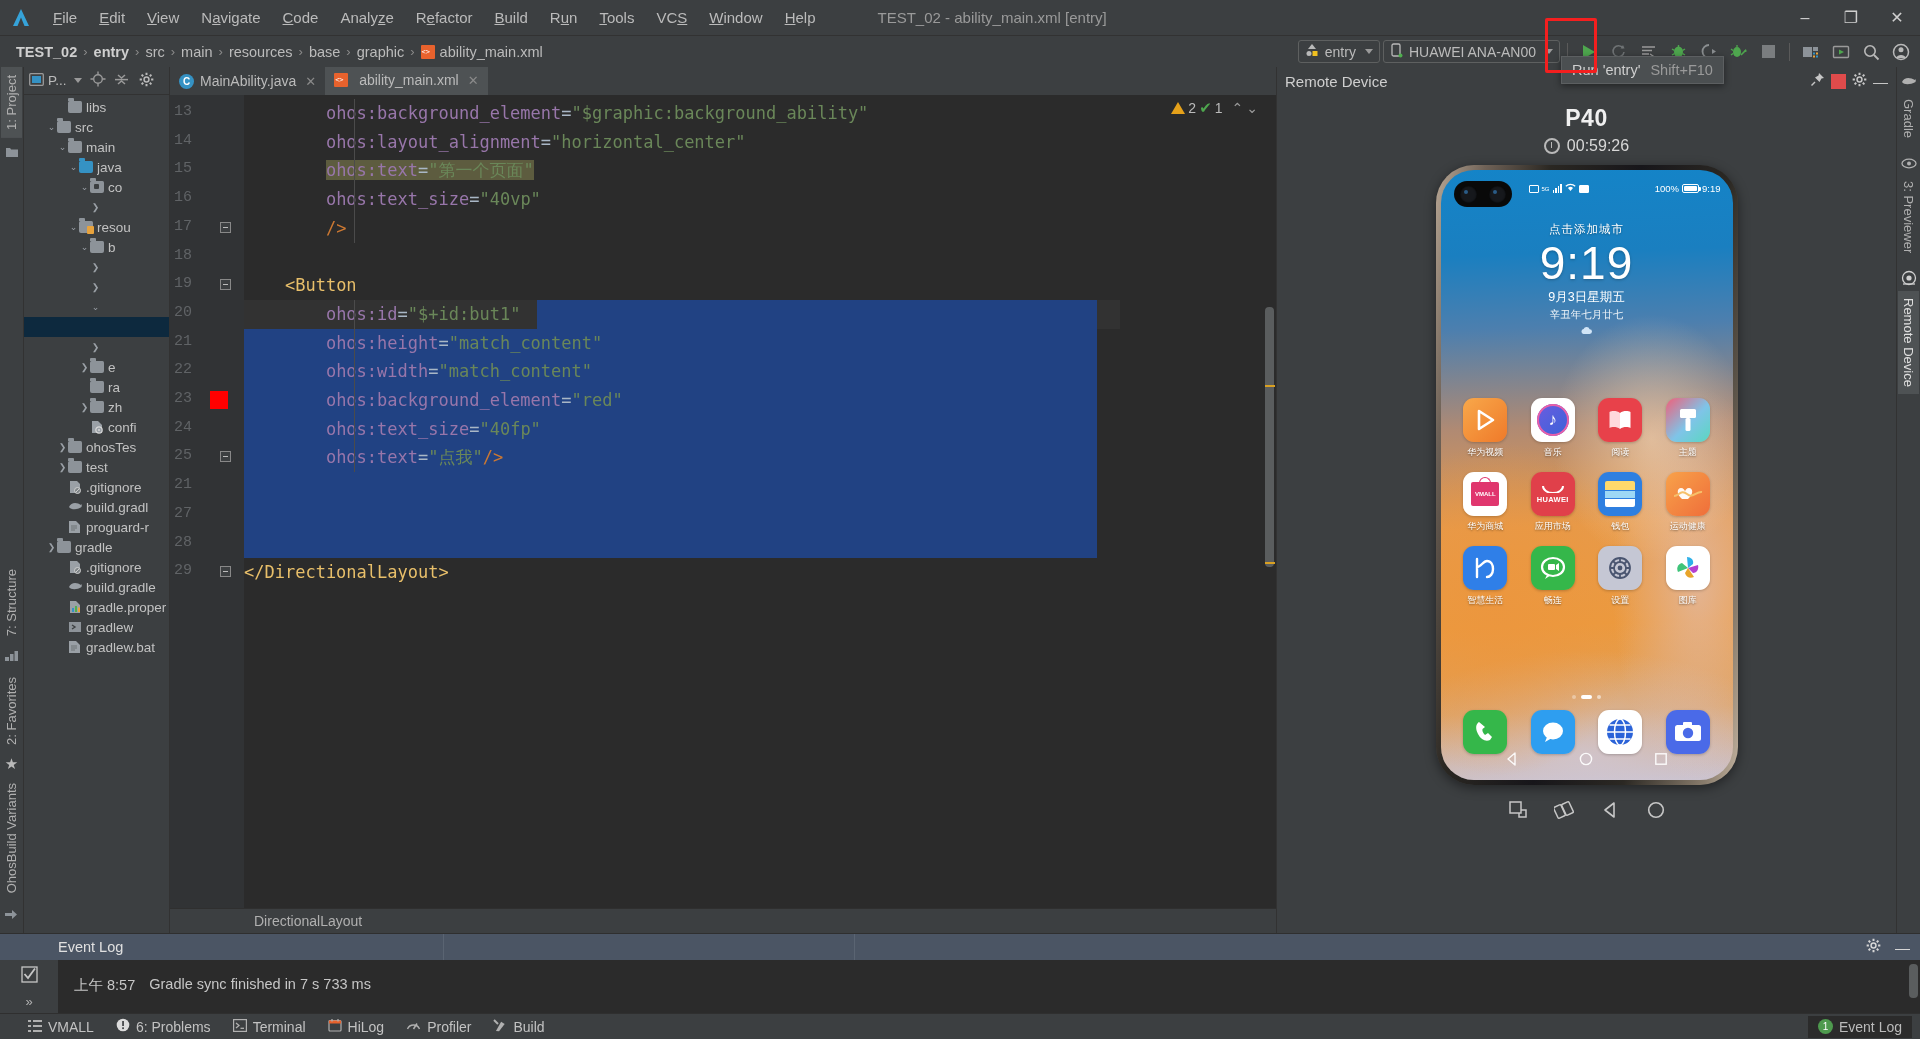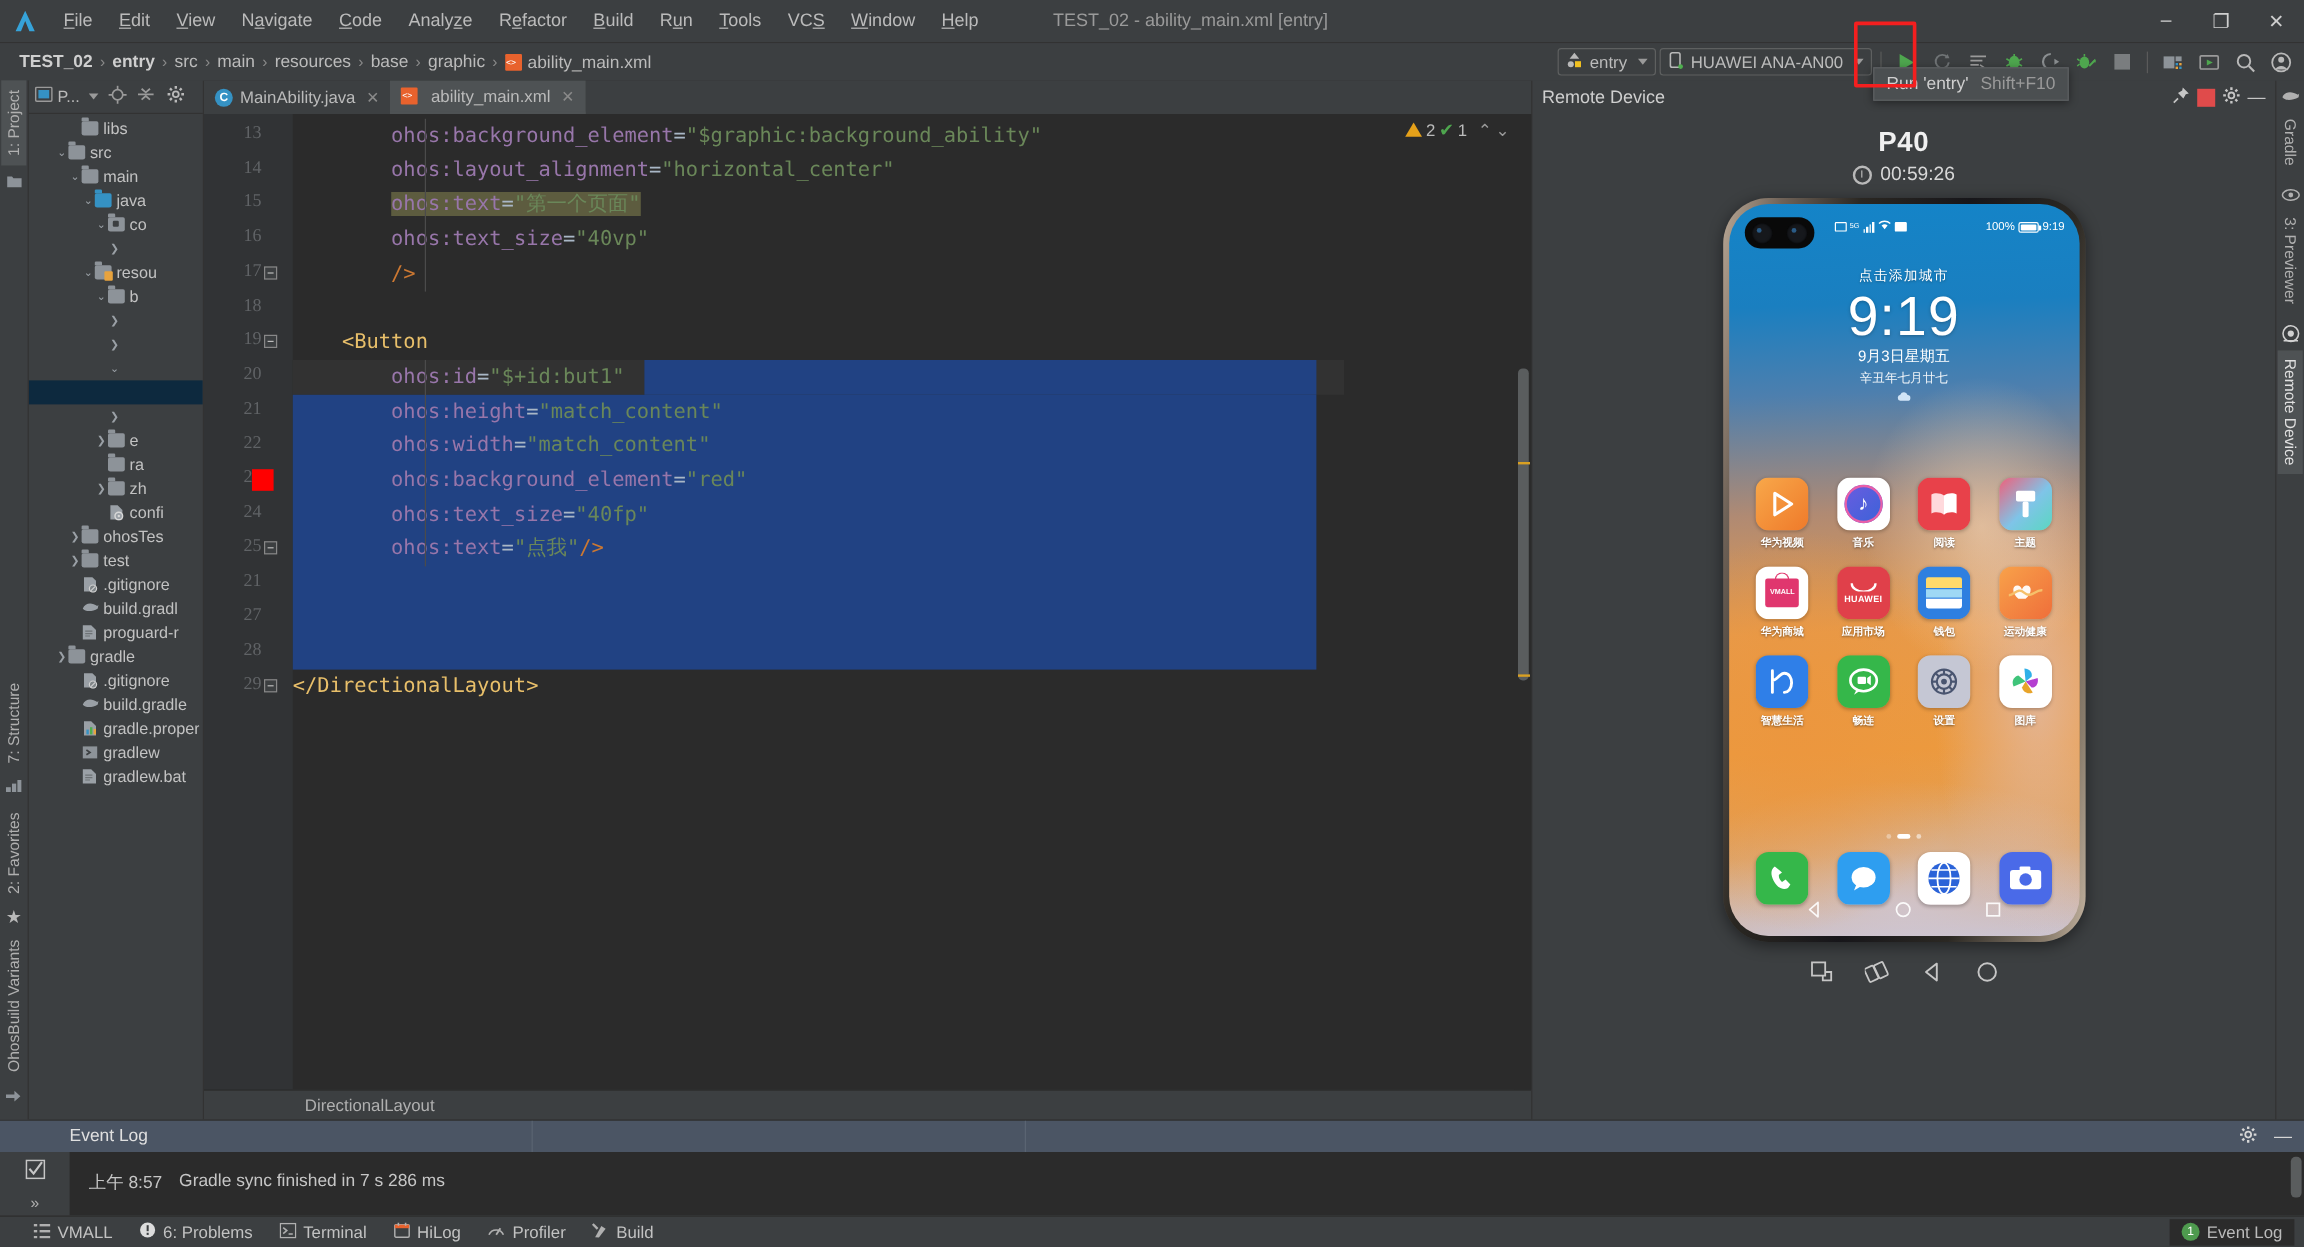--- a/index.html
+++ b/index.html
@@ -80,21 +80,21 @@
   .editor{ flex:1; display:flex; flex-direction:column; min-width:0; background:#2b2b2b; }
   .tabsbar{ height:28px; background:#3c3f41; display:flex; align-items:stretch; flex:0 0 28px;}
   .etab{ display:flex; align-items:center; gap:6px; padding:0 9px; font-size:14px; color:#bbb; }
   .etab.act{ background:#4e5254; border-bottom:2px solid #4e5254; }
   .etab .x{ color:#8a8a8a; font-size:13px; margin-left:3px; }
   .cbadge{ width:15px;height:15px;border-radius:50%;background:#3592c4;color:#fff;font-size:10px;
            display:flex;align-items:center;justify-content:center; font-weight:bold;}
 
   .codewrap{ flex:1; display:flex; position:relative; min-height:0; background:#2b2b2b; overflow:hidden;}
   .gutter{ width:74px; background:#313335; flex:0 0 74px; position:relative; }
-  .gnum{ position:absolute; right:26px; color:#606366; font-size:15px; font-family:Liberation Serif, serif; text-align:right; width:30px;}
+  .gnum{ position:absolute; right:52px; color:#606366; font-size:15px; font-family:Liberation Mono, monospace; text-align:right; width:30px;}
   .fold{ position:absolute; right:12px; width:12px; height:12px; }
   .foldbox{ width:11px;height:11px;border:1px solid #888; background:#3c3f41; position:relative; }
   .foldbox:after{ content:""; position:absolute; left:2px; top:4px; width:5px; height:1px; background:#bbb; }
   .redmark{ position:absolute; left:40px; width:18px; height:18px; background:#ff0000; }
 
   .code{ flex:1; position:relative; font-family:"DejaVu Sans Mono", monospace; font-size:17px;
          line-height:28.7px; white-space:pre; color:#a9b7c6; padding-left:24px; overflow:hidden; }
   .ln{ position:absolute; left:0; width:100%; height:28.7px; white-space:pre; }
   .sel-band{ position:absolute; background:#214283; }
   .hl-line{ position:absolute; background:#323232; }
@@ -162,21 +162,21 @@
               text-shadow:0 1px 3px rgba(0,0,0,.25); }
   .lock .date{ font-size:12.5px; margin-top:2px; }
   .lock .lunar{ font-size:10.5px; margin-top:2px; opacity:.92; }
   .lock .weather{ margin-top:4px; font-size:10px; opacity:.9; }
 
   .grid{ position:absolute; left:0; right:0; top:228px; display:grid; grid-template-columns:repeat(4,1fr);
          row-gap:13px; padding:0 11px; }
   .app{ display:flex; flex-direction:column; align-items:center; gap:4px; }
   .appic{ width:44px;height:44px;border-radius:11px; position:relative; overflow:hidden;
           box-shadow:0 1px 3px rgba(0,0,0,.22); display:flex; align-items:center; justify-content:center; }
-  .appname{ font-size:9px; color:#fff; text-shadow:0 1px 2px rgba(0,0,0,.5); white-space:nowrap;font-weight:bold; }
+  .appname{ font-size:9px; color:#fff; text-shadow:0 1px 2px rgba(0,0,0,.5); white-space:nowrap; }
 
   .pagedots{ position:absolute; left:0;right:0; top:525px; display:flex; justify-content:center; align-items:center; gap:5px;}
   .pagedots .d{ width:4px;height:4px;border-radius:50%;background:rgba(255,255,255,.55);}
   .pagedots .d.a{ width:11px; border-radius:3px; background:#fff; }
   .dock{ position:absolute; left:0;right:0; top:540px; display:grid; grid-template-columns:repeat(4,1fr); padding:0 11px;}
   .dock .appic{ width:44px; height:44px; }
   .navbarPhone{ position:absolute; left:0;right:0; bottom:10px; display:flex; justify-content:space-around;
                 align-items:center; padding:0 34px; }
   .nb{ color:#fff; opacity:.92; }
 
@@ -1087,21 +1087,21 @@
         <span>
           <svg width="17" height="17" viewBox="0 0 17 17">
               <rect x="1" y="1" width="15" height="15" fill="none" stroke="#c6c6c6" stroke-width="1.3"></rect>
               <path d="M3.5 8 L7 12 L14 2.5" stroke="#c6c6c6" stroke-width="1.8" fill="none"></path>
             </svg>
         </span>
         <span style="color:#b0b0b0;font-size:13px">»</span>
       </div>
       <div class="evt-msg">
         <span class="evt-time">上午 8:57</span>
-        <span>Gradle sync finished in 7 s 286 ms</span>
+        <span>Gradle sync finished in 7 s 733 ms</span>
       </div>
       <div class="evt-scroll">
           <i></i>
         </div>
     </div>
   </div>
 
   <div class="toolbtns" id="toolbtns">
       <div class="tbi">
         <span><svg width="14" height="12" viewBox="0 0 14 12">

